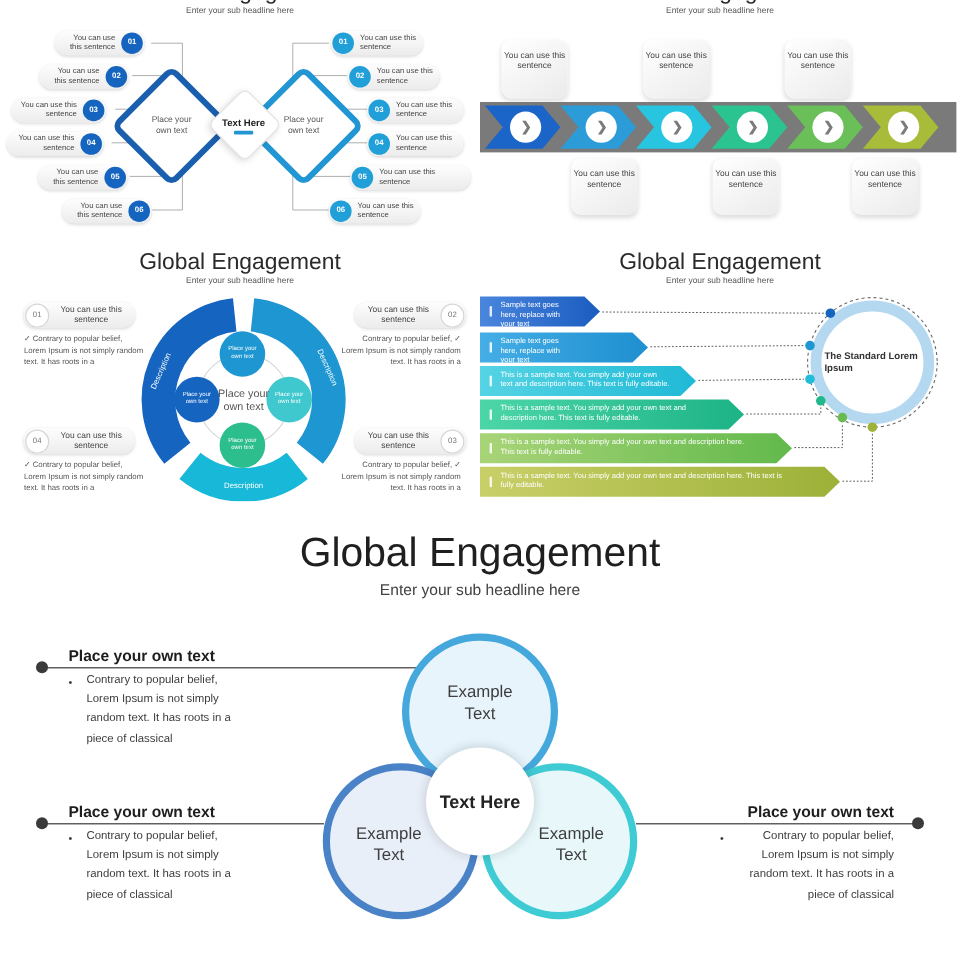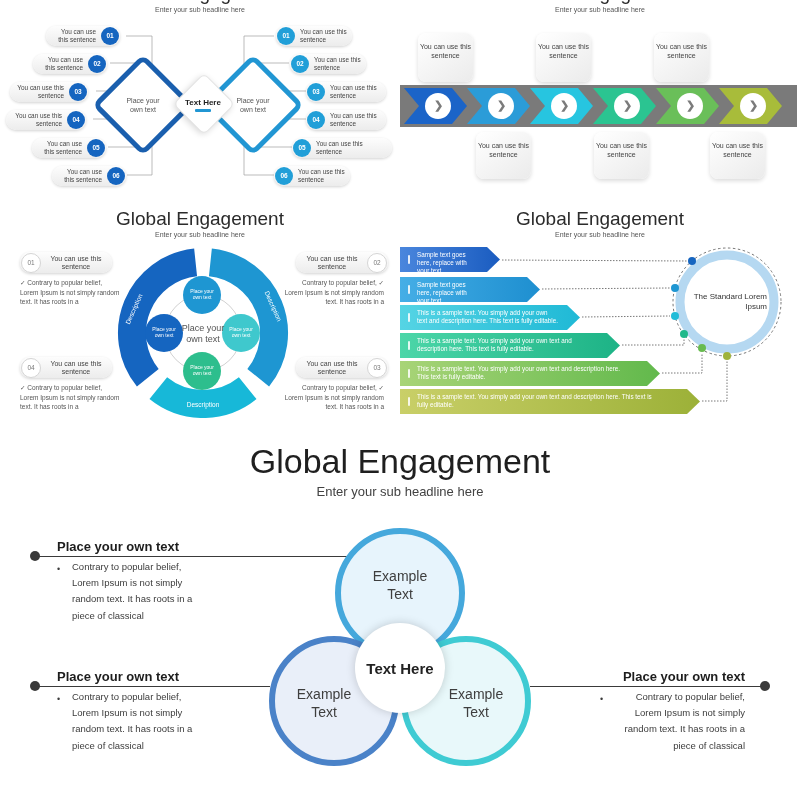--- a/index.html
+++ b/index.html
@@ -44,21 +44,21 @@
   
   .num-o{position:absolute;top:1px;width:18px;height:18px;border-radius:50%;background:#fff;
          border:1px solid #d5d5d5;color:#777;font-size:6.5px;line-height:17px;text-align:center;}
   .s3-desc{position:absolute;width:100px;font-size:6.5px;line-height:9.5px;color:#555;}
   .s3-circle-label{position:absolute;width:34px;text-align:center;color:#fff;
                    font-size:5px;line-height:6px;}
   .s3-center{position:absolute;width:58px;text-align:center;font-size:9px;line-height:10.5px;color:#555;}
   
   .bar-text{position:absolute;color:#fff;font-size:6.3px;line-height:8px;}
   .bar-tick{position:absolute;width:1.5px;height:9px;background:rgba(255,255,255,.85);border-radius:1px;}
-  .s4-circle-text{position:absolute;width:80px;text-align:right;font-weight:normal;
+  .s4-circle-text{position:absolute;width:80px;text-align:left;font-weight:bold;
                   font-size:8px;line-height:10px;color:#333;}
   
   .v-circle{position:absolute;width:130px;height:130px;border-radius:50%;box-sizing:border-box;
             border:6px solid;}
   .v-top{border-color:#45a8dc;background:#e7f4fc;}
   .v-bl{border-color:#4a82c8;background:#e9eff9;}
   .v-br{border-color:#3fcbd3;background:#e8f8fa;}
   .v-center{position:absolute;width:90px;height:90px;border-radius:50%;background:#fff;
             box-shadow:0 0 10px rgba(0,0,0,.18);}
   .v-label{position:absolute;width:80px;text-align:center;font-size:14px;line-height:18px;color:#3e3e3e;}

